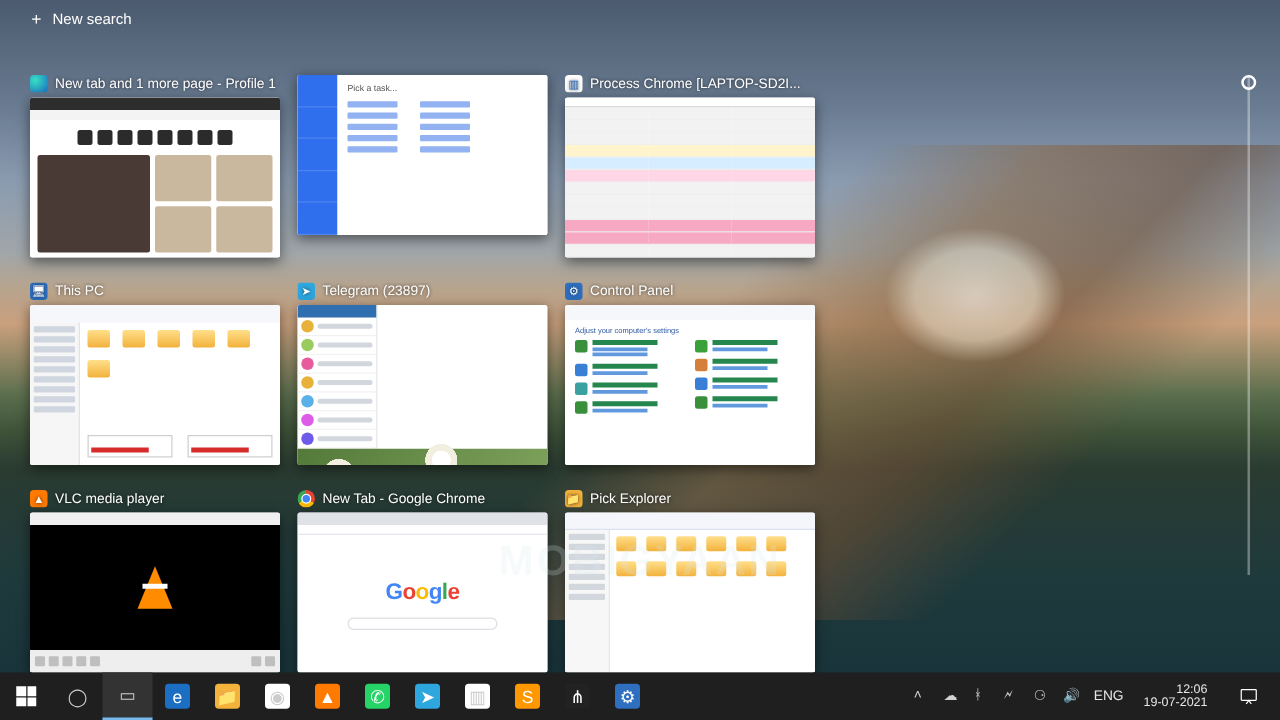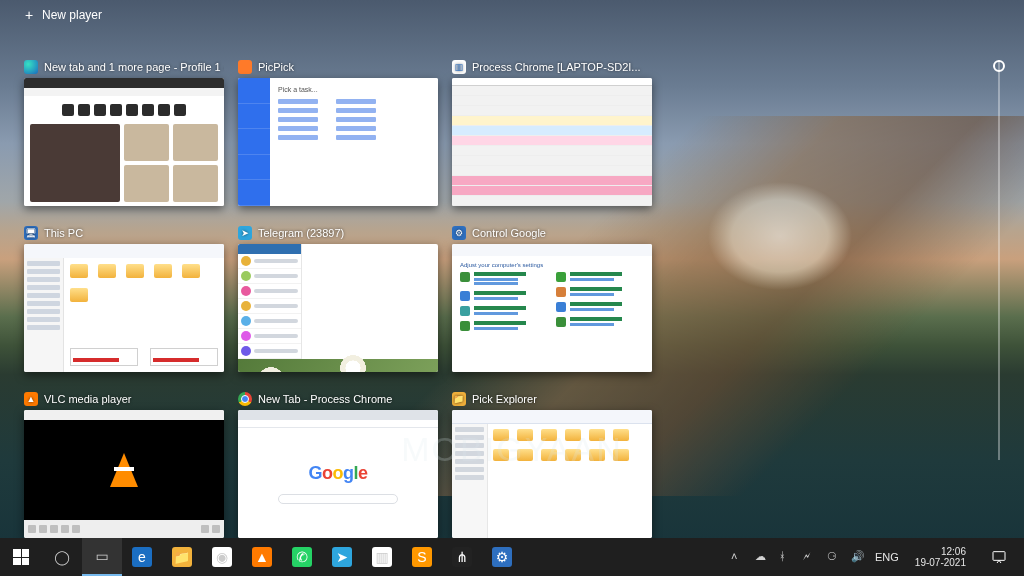--- a/index.html
+++ b/index.html
@@ -160,21 +160,21 @@
     background:rgba(255,255,255,0.35);
   }
   .timeline .knob {
     position:absolute; top:0; left:-5px; width:12px; height:12px;
     border:2px solid #fff; border-radius:50%; background:transparent;
   }
 
   
   .watermark {
     position:absolute; left:50%; top:430px; transform:translateX(-50%);
-    font-size:34px; font-weight:400; letter-spacing:2px;
+    font-size:34px; font-weight:700; letter-spacing:2px;
     color:rgba(220,230,236,0.22); pointer-events:none;
   }
 
   
   .taskbar {
     position:absolute; left:0; right:0; bottom:0; height:38px;
     background:#1f1f1f; display:flex; align-items:center; color:#fff;
   }
   .start-btn {
     width:42px; height:38px; display:flex; align-items:center; justify-content:center; cursor:pointer;
@@ -205,21 +205,21 @@
   .notif { width:34px; height:38px; display:flex; align-items:center; justify-content:center; cursor:pointer;}
 
 </style>
 </head>
 <body>
 
 <div class="mountain"></div>
 
 <div class="new-desktop">
   <span class="plus">+</span>
-  <span>New player</span>
+  <span>New search</span>
 </div>
 
 <div class="timeline">
   <div class="knob"></div>
 </div>
 
 <div class="task-grid">
 
   <div class="task-item">
     <div class="task-title">
@@ -247,24 +247,20 @@
           </div>
           <div class="col">
             <span></span>
             <span></span>
           </div>
         </div>
     </div>
   </div>
 
   <div class="task-item">
-    <div class="task-title">
-      <span class="app-icon" style="background:#ff7a29"></span>
-      <span>PicPick</span>
-    </div>
     <div class="thumb picpick-thumb">
       <div class="side">
           <span></span>
           <span></span>
           <span></span>
           <span></span>
           <span></span>
         </div>
       <div class="main">
         <div class="h">Pick a task...</div>
@@ -437,21 +433,21 @@
 
         <div class="flower" style="top:-6px; left:100px;"></div>
 
       </div>
     </div>
   </div>
 
   <div class="task-item">
     <div class="task-title">
       <span class="app-icon" style="background:#2e6fbf;color:#fff">⚙</span>
-      <span>Control Google</span>
+      <span>Control Panel</span>
     </div>
     <div class="thumb cp-thumb">
       <div class="chrome-ribbon"></div>
       <div class="bd">
         <div style="color:#2c5aa0;font-size:6px;margin-bottom:4px;">Adjust your computer's settings</div>
         <div class="cols">
           <div class="col">
             <div class="ent">
                 <span class="ic" style="background:#3a8f3a"></span>
                 <div class="tx">
@@ -537,21 +533,21 @@
           <span></span>
         </div>
     </div>
   </div>
 
   <div class="task-item">
     <div class="task-title">
       <span class="app-icon" style="background:conic-gradient(#ea4335 0 120deg,#fbbc05 120deg 240deg,#34a853 240deg 360deg);border-radius:50%;position:relative;">
         <span style="position:absolute;inset:3px;background:#4285F4;border-radius:50%;border:1.5px solid #fff;"></span>
       </span>
-      <span>New Tab - Process Chrome</span>
+      <span>New Tab - Google Chrome</span>
     </div>
     <div class="thumb chrome-thumb">
       <div class="tabbar"></div>
         <div class="addr"></div>
       <div class="page">
         <div class="google-logo"><span>G</span><span>o</span><span>o</span><span>g</span><span>l</span><span>e</span></div>
         <div class="search"></div>
       </div>
     </div>
   </div>

